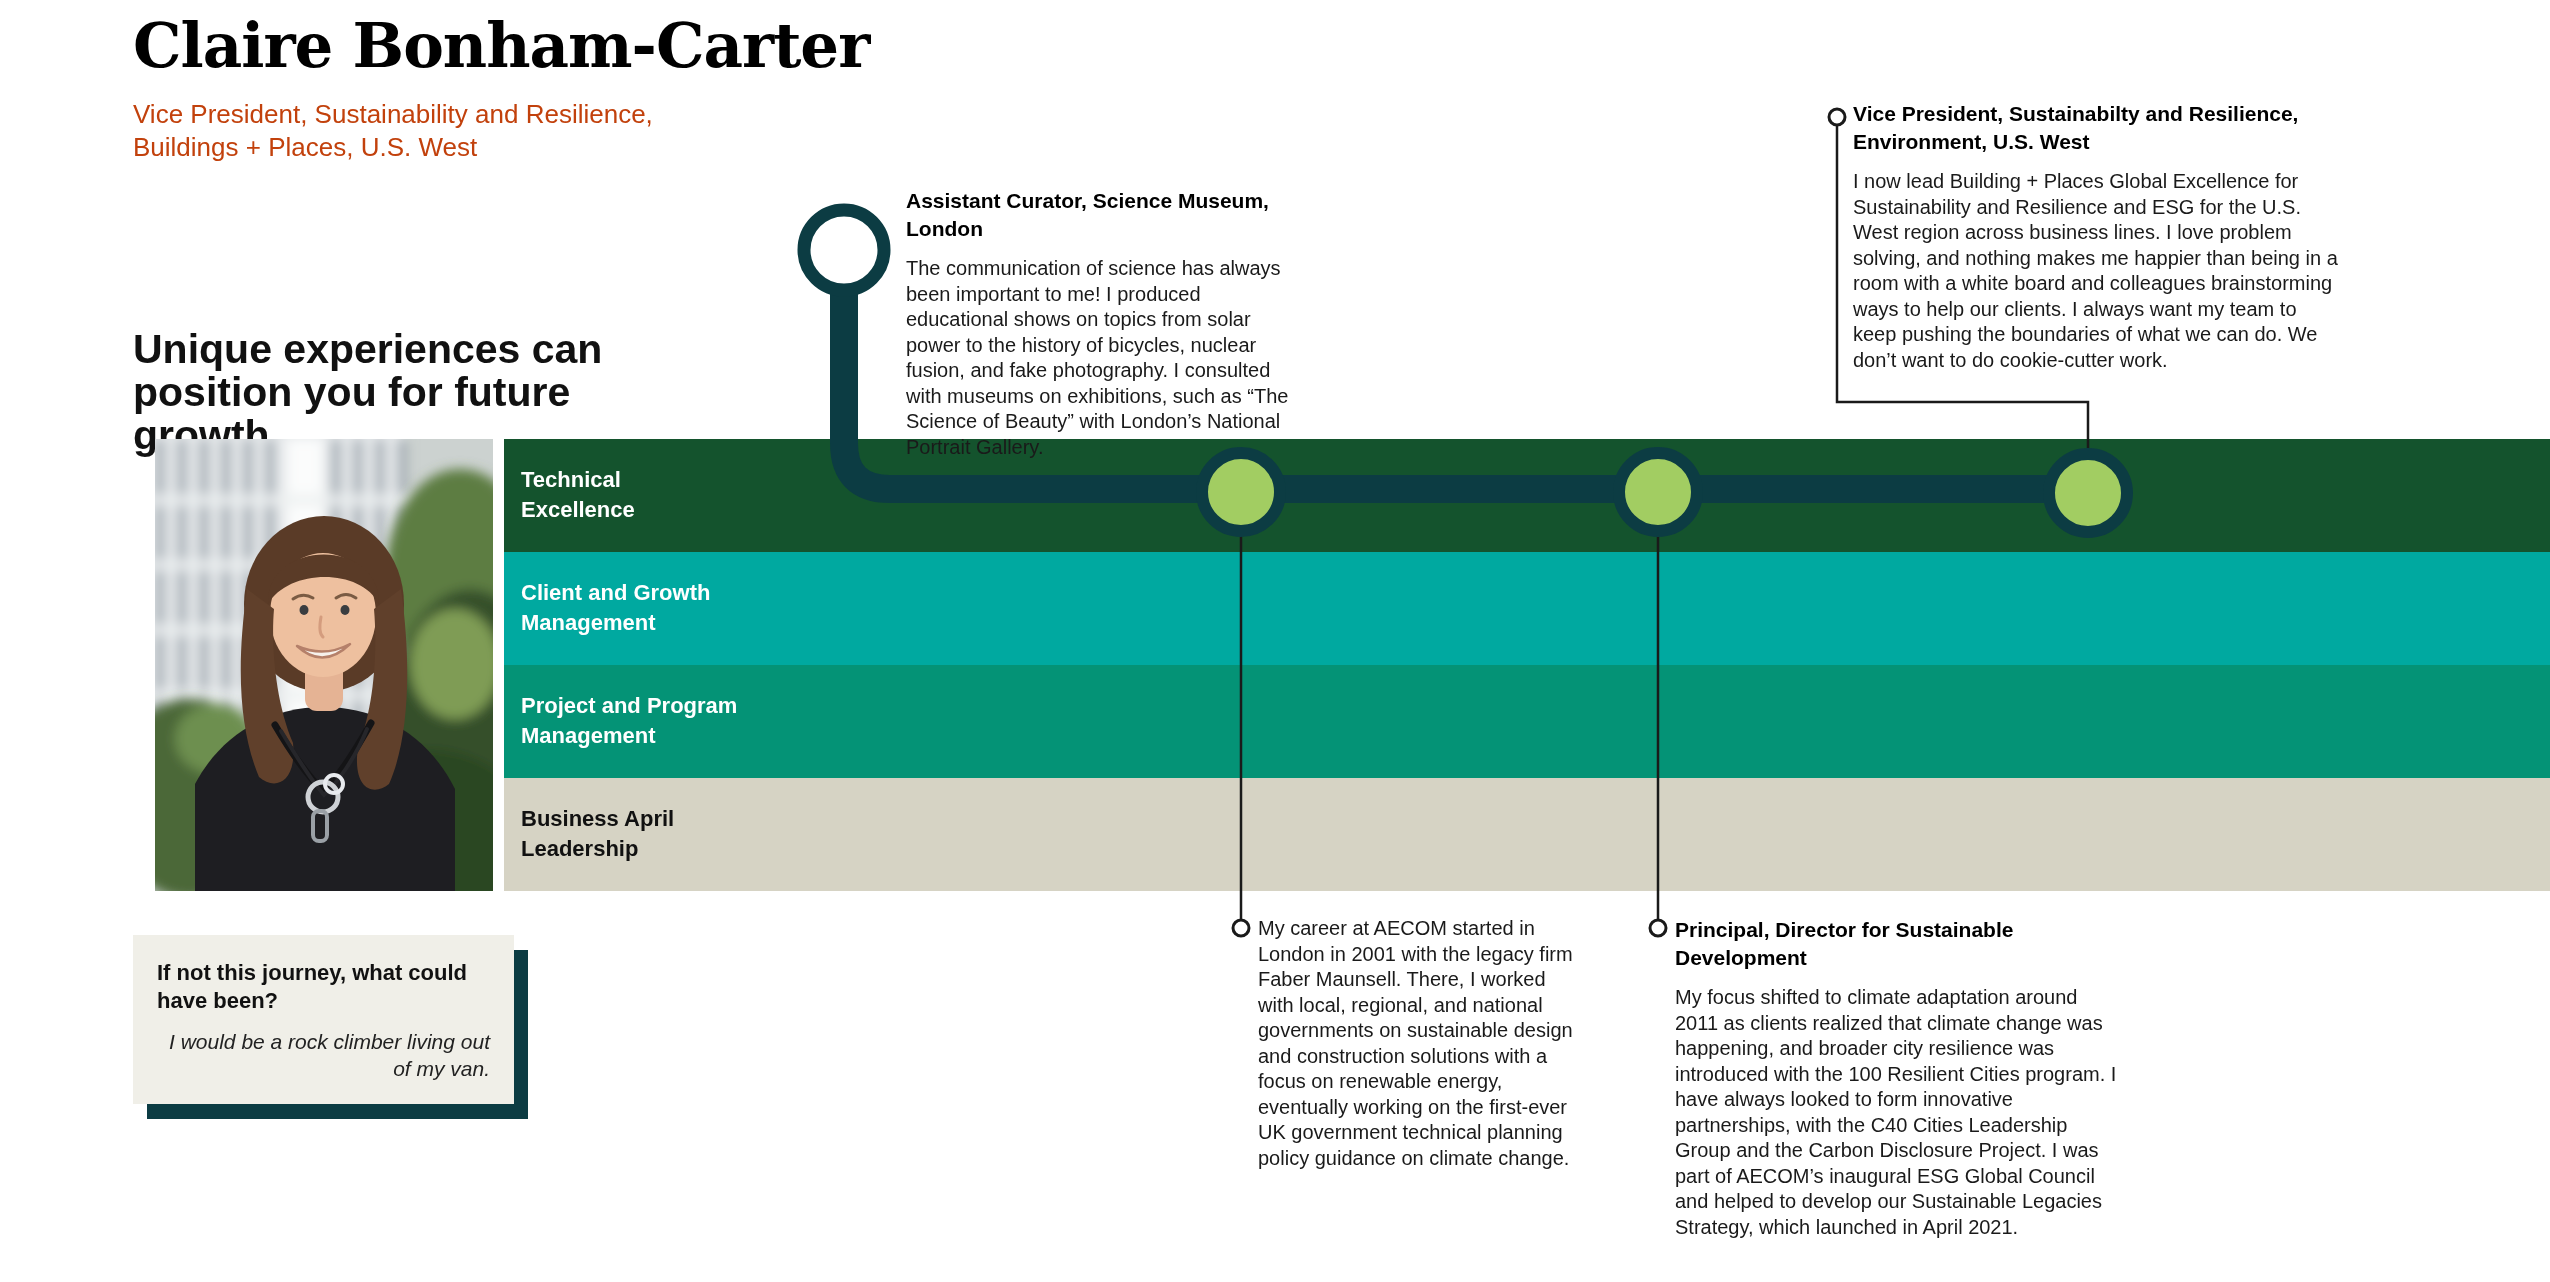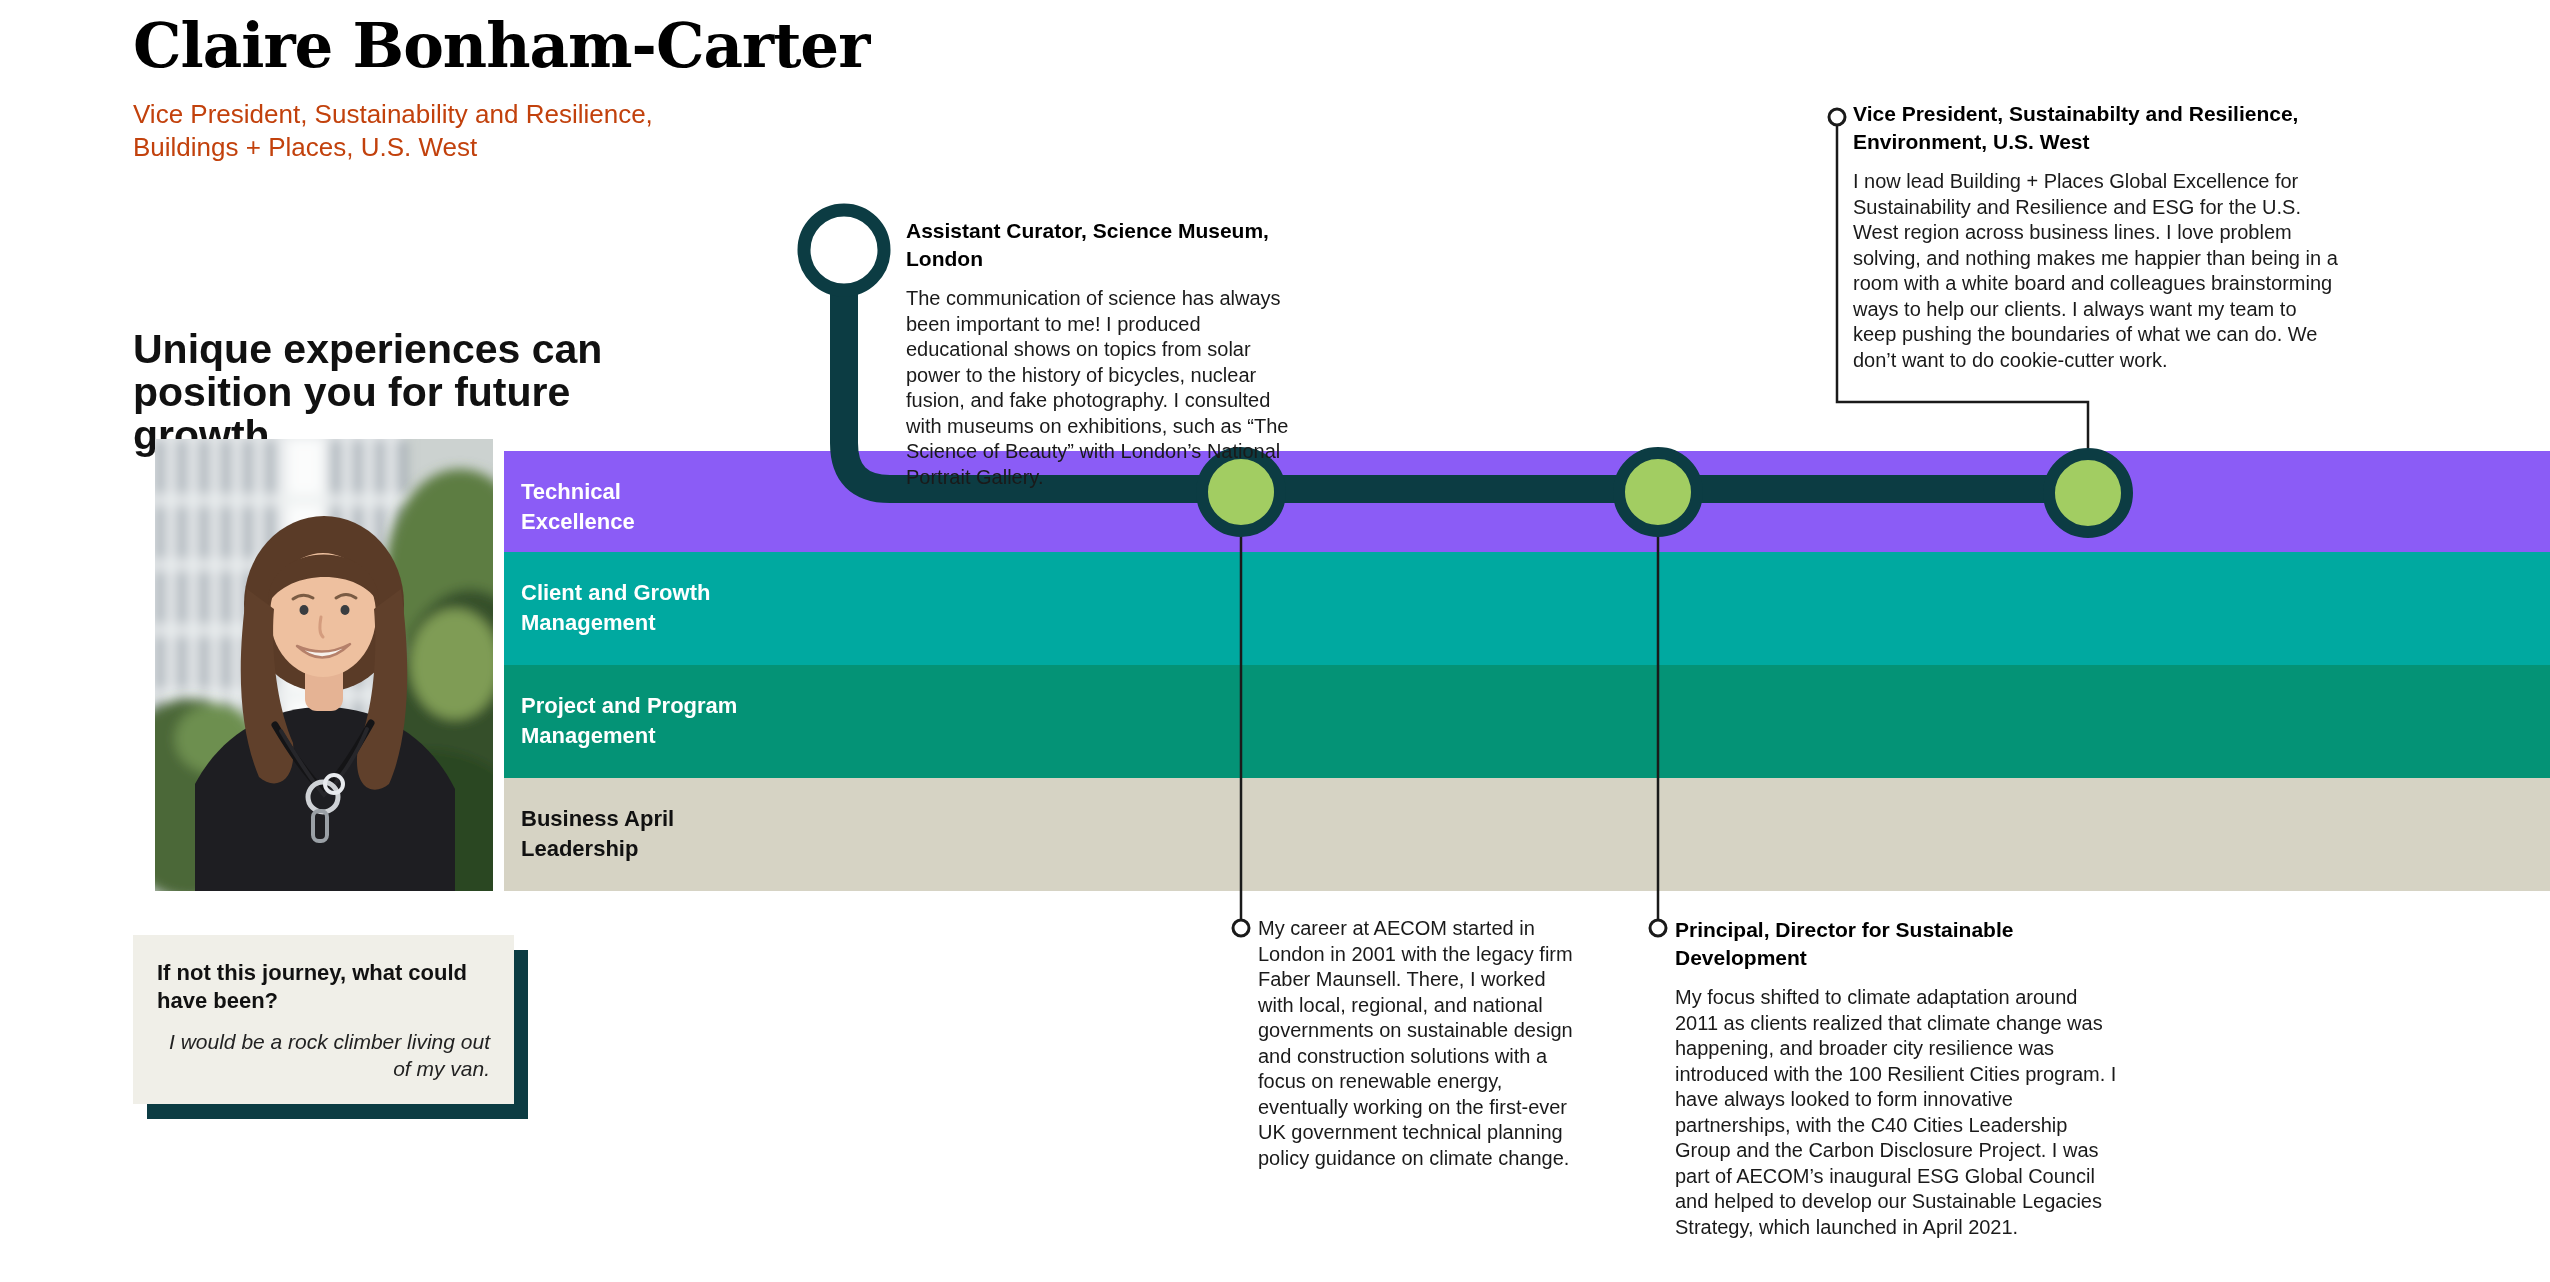--- a/index.html
+++ b/index.html
@@ -26,21 +26,21 @@
   }
   #band-0{top:439px;} #band-1{top:552px;} #band-2{top:665px;} #band-3{top:778px;}
   #band-0 .band-label{width:135px;} #band-1 .band-label{width:205px;}
   #band-2 .band-label{width:235px;} #band-3 .band-label{width:175px;}
   
   .timeline-svg{position:absolute;left:0;top:0;width:2550px;height:1282px;pointer-events:none;}
   
   .milestone{position:absolute;}
   .milestone h3{margin:0 0 13px 0;font-size:21px;line-height:28px;font-weight:bold;color:#000;}
   .milestone p{margin:0;font-size:20px;line-height:25.5px;color:#1a1a1a;}
-  #ms-0{left:906px;top:217px;width:400px;}
+  #ms-0{left:906px;top:187px;width:400px;}
   #ms-1{left:1258px;top:916px;width:318px;}
   #ms-2{left:1675px;top:916px;width:447px;}
   #ms-3{left:1853px;top:100px;width:486px;}
   
   .question-box{
     position:absolute;left:133px;top:935px;width:333px;min-height:106px;
     background:#f0efe8;box-shadow:14px 15px 0 #0c3c43;padding:24px 24px 22px 24px;
   }
   .question-box .q{margin:0;font-size:22px;line-height:28px;font-weight:bold;color:#111;}
   .question-box .a{margin:13px 0 0 0;font-size:21px;line-height:27px;font-style:italic;color:#222;text-align:right;}
@@ -117,21 +117,21 @@
           <path d="M120,286 C140,320 158,342 168,352 C180,342 198,316 216,284" stroke="#141416" stroke-width="7"></path>
           <path d="M126,292 C144,322 160,346 169,356 C182,344 200,320 212,290" stroke="#26262a" stroke-width="4"></path>
           <circle cx="168" cy="358" r="15" stroke="#cfd2d6" stroke-width="5"></circle>
           <circle cx="179" cy="345" r="9" stroke="#e8eaee" stroke-width="4"></circle>
           <rect x="158" y="372" width="14" height="30" rx="6" stroke="#9aa0a6" stroke-width="4"></rect>
         </g>
       </g>
     </svg>
   </div>
 
-  <div class="band" id="band-0" style="background: #8b5cf6; color: rgb(255, 255, 255); margin-top: 12px;">
+  <div class="band" id="band-0" style="background: #14532d; color: rgb(255, 255, 255);">
     <p class="band-label">Technical Excellence</p>
   </div>
   <div class="band" id="band-1" style="background: rgb(0, 169, 160); color: rgb(255, 255, 255);">
     <p class="band-label">Client and Growth Management</p>
   </div>
   <div class="band" id="band-2" style="background: rgb(4, 147, 118); color: rgb(255, 255, 255);">
     <p class="band-label">Project and Program Management</p>
   </div>
   <div class="band" id="band-3" style="background: rgb(214, 211, 196); color: rgb(17, 17, 17);">
     <p class="band-label">Business April Leadership</p>

